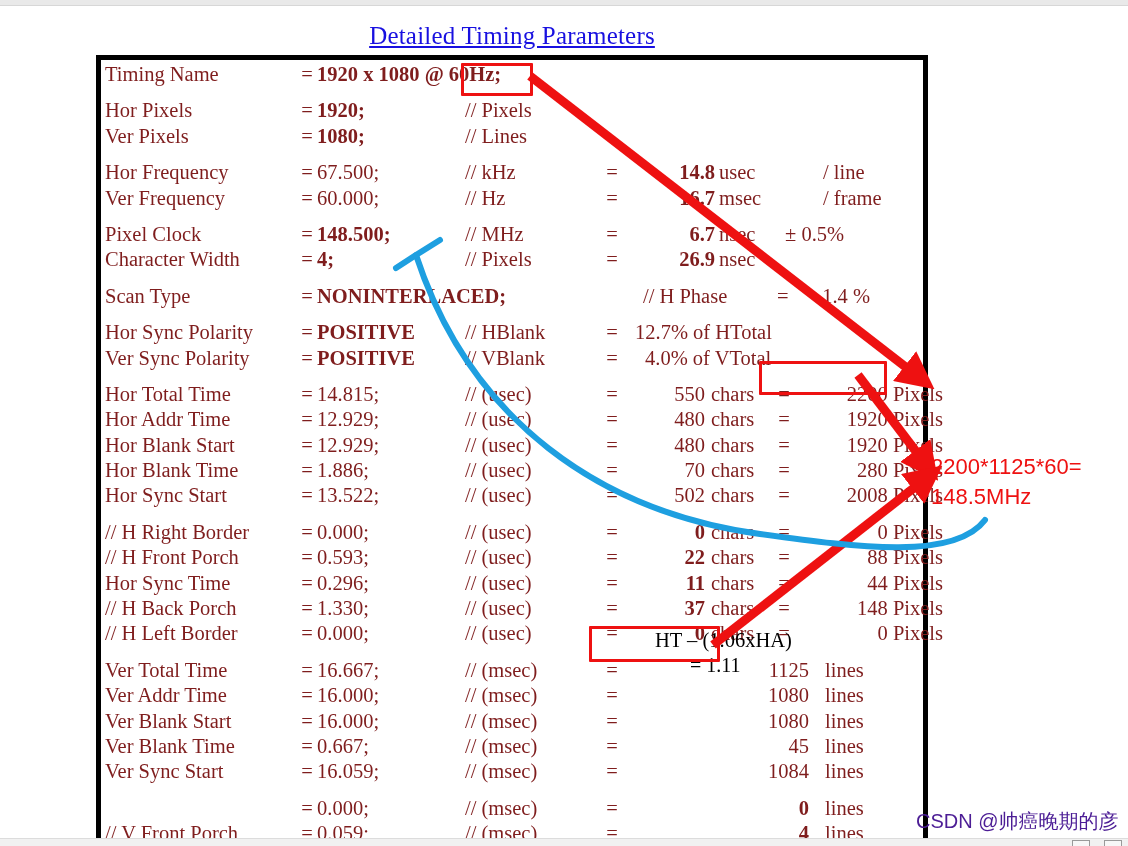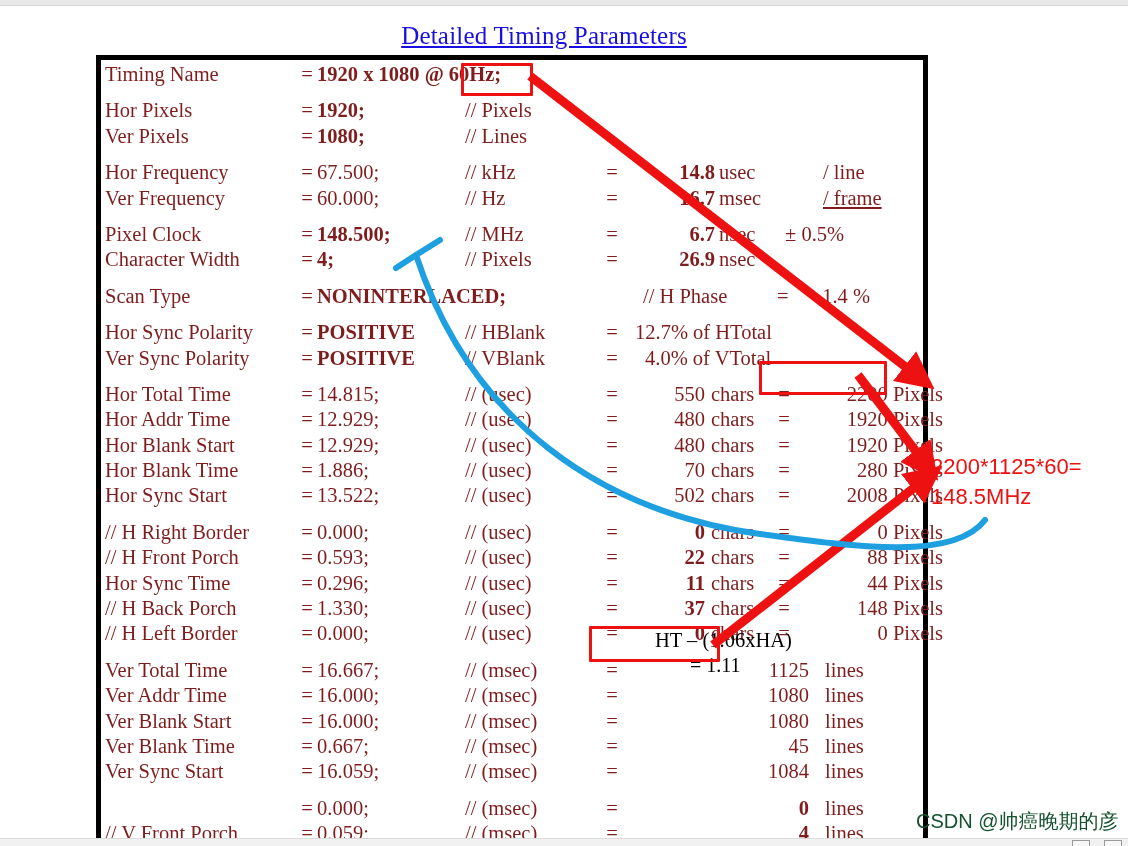--- a/index.html
+++ b/index.html
@@ -15,21 +15,20 @@
   .top-strip{position:absolute;left:0;top:0;width:1128px;height:5px;background:#e9e9e9;border-bottom:1px solid #d7d7d7;}
   .bottom-strip{position:absolute;left:0;top:838px;width:1128px;height:8px;background:#f1f1f1;border-top:1px solid #dcdcdc;}
   .bl-box{position:absolute;top:840px;width:16px;height:12px;border:1px solid #9a9a9a;background:#f7f7f7;}
 
   
   .title{
     position:absolute;left:0;top:22px;width:1024px;text-align:center;
     font-size:25px;color:#1810e0;text-decoration:underline;
     font-family:"Liberation Serif","DejaVu Serif",serif;
     letter-spacing:.2px;
-    padding-left:32px;
   }
 
   
   .frame{
     position:absolute;left:96px;top:55px;width:832px;height:783px;
     border-left:5px solid #000;border-top:5px solid #000;border-right:5px solid #000;
     border-bottom:none;background:#fff;box-sizing:border-box;
   }
 
   .rows{position:absolute;left:105px;top:62px;width:820px;}
@@ -74,21 +73,21 @@
 
   .annot-text{
     position:absolute;color:#ee1111;font-size:22px;line-height:30px;
     font-family:"Liberation Sans","DejaVu Sans",sans-serif;white-space:nowrap;
   }
   #annot-calc{left:931px;top:452px;}
 
   svg.overlay{position:absolute;left:0;top:0;width:1128px;height:846px;pointer-events:none;}
 
   .watermark{
-    position:absolute;left:916px;top:808px;font-size:20px;color:#14532d;
+    position:absolute;left:916px;top:808px;font-size:20px;color:#4c1d95;
     font-family:"Liberation Sans","DejaVu Sans",sans-serif;white-space:nowrap;
   }
 </style>
 </head>
 <body>
 
 <div id="page">
 
   <div class="top-strip"></div>
 
@@ -128,21 +127,21 @@
       <span class="perline" style="left:718px;">/   line</span>
     </div>
     <div class="row">
       <span class="c-name">Ver Frequency</span>
       <span class="c-eq1">=</span>
       <span class="c-val">60.000;</span>
       <span class="c-unit">// Hz</span>
       <span class="c-eq2">=</span>
       <span class="nsec-col">16.7</span>
       <span class="nsec-u">msec</span>
-      <span class="perline" style="left:718px;text-decoration:underline;">/   frame</span>
+      <span class="perline" style="left:718px;">/   frame</span>
     </div>
 
     <div class="row gap">
       <span class="c-name">Pixel Clock</span>
       <span class="c-eq1">=</span>
       <span class="c-val b">148.500;</span>
       <span class="c-unit">// MHz</span>
       <span class="c-eq2">=</span>
       <span class="nsec-col">6.7</span>
       <span class="nsec-u">nsec</span>

